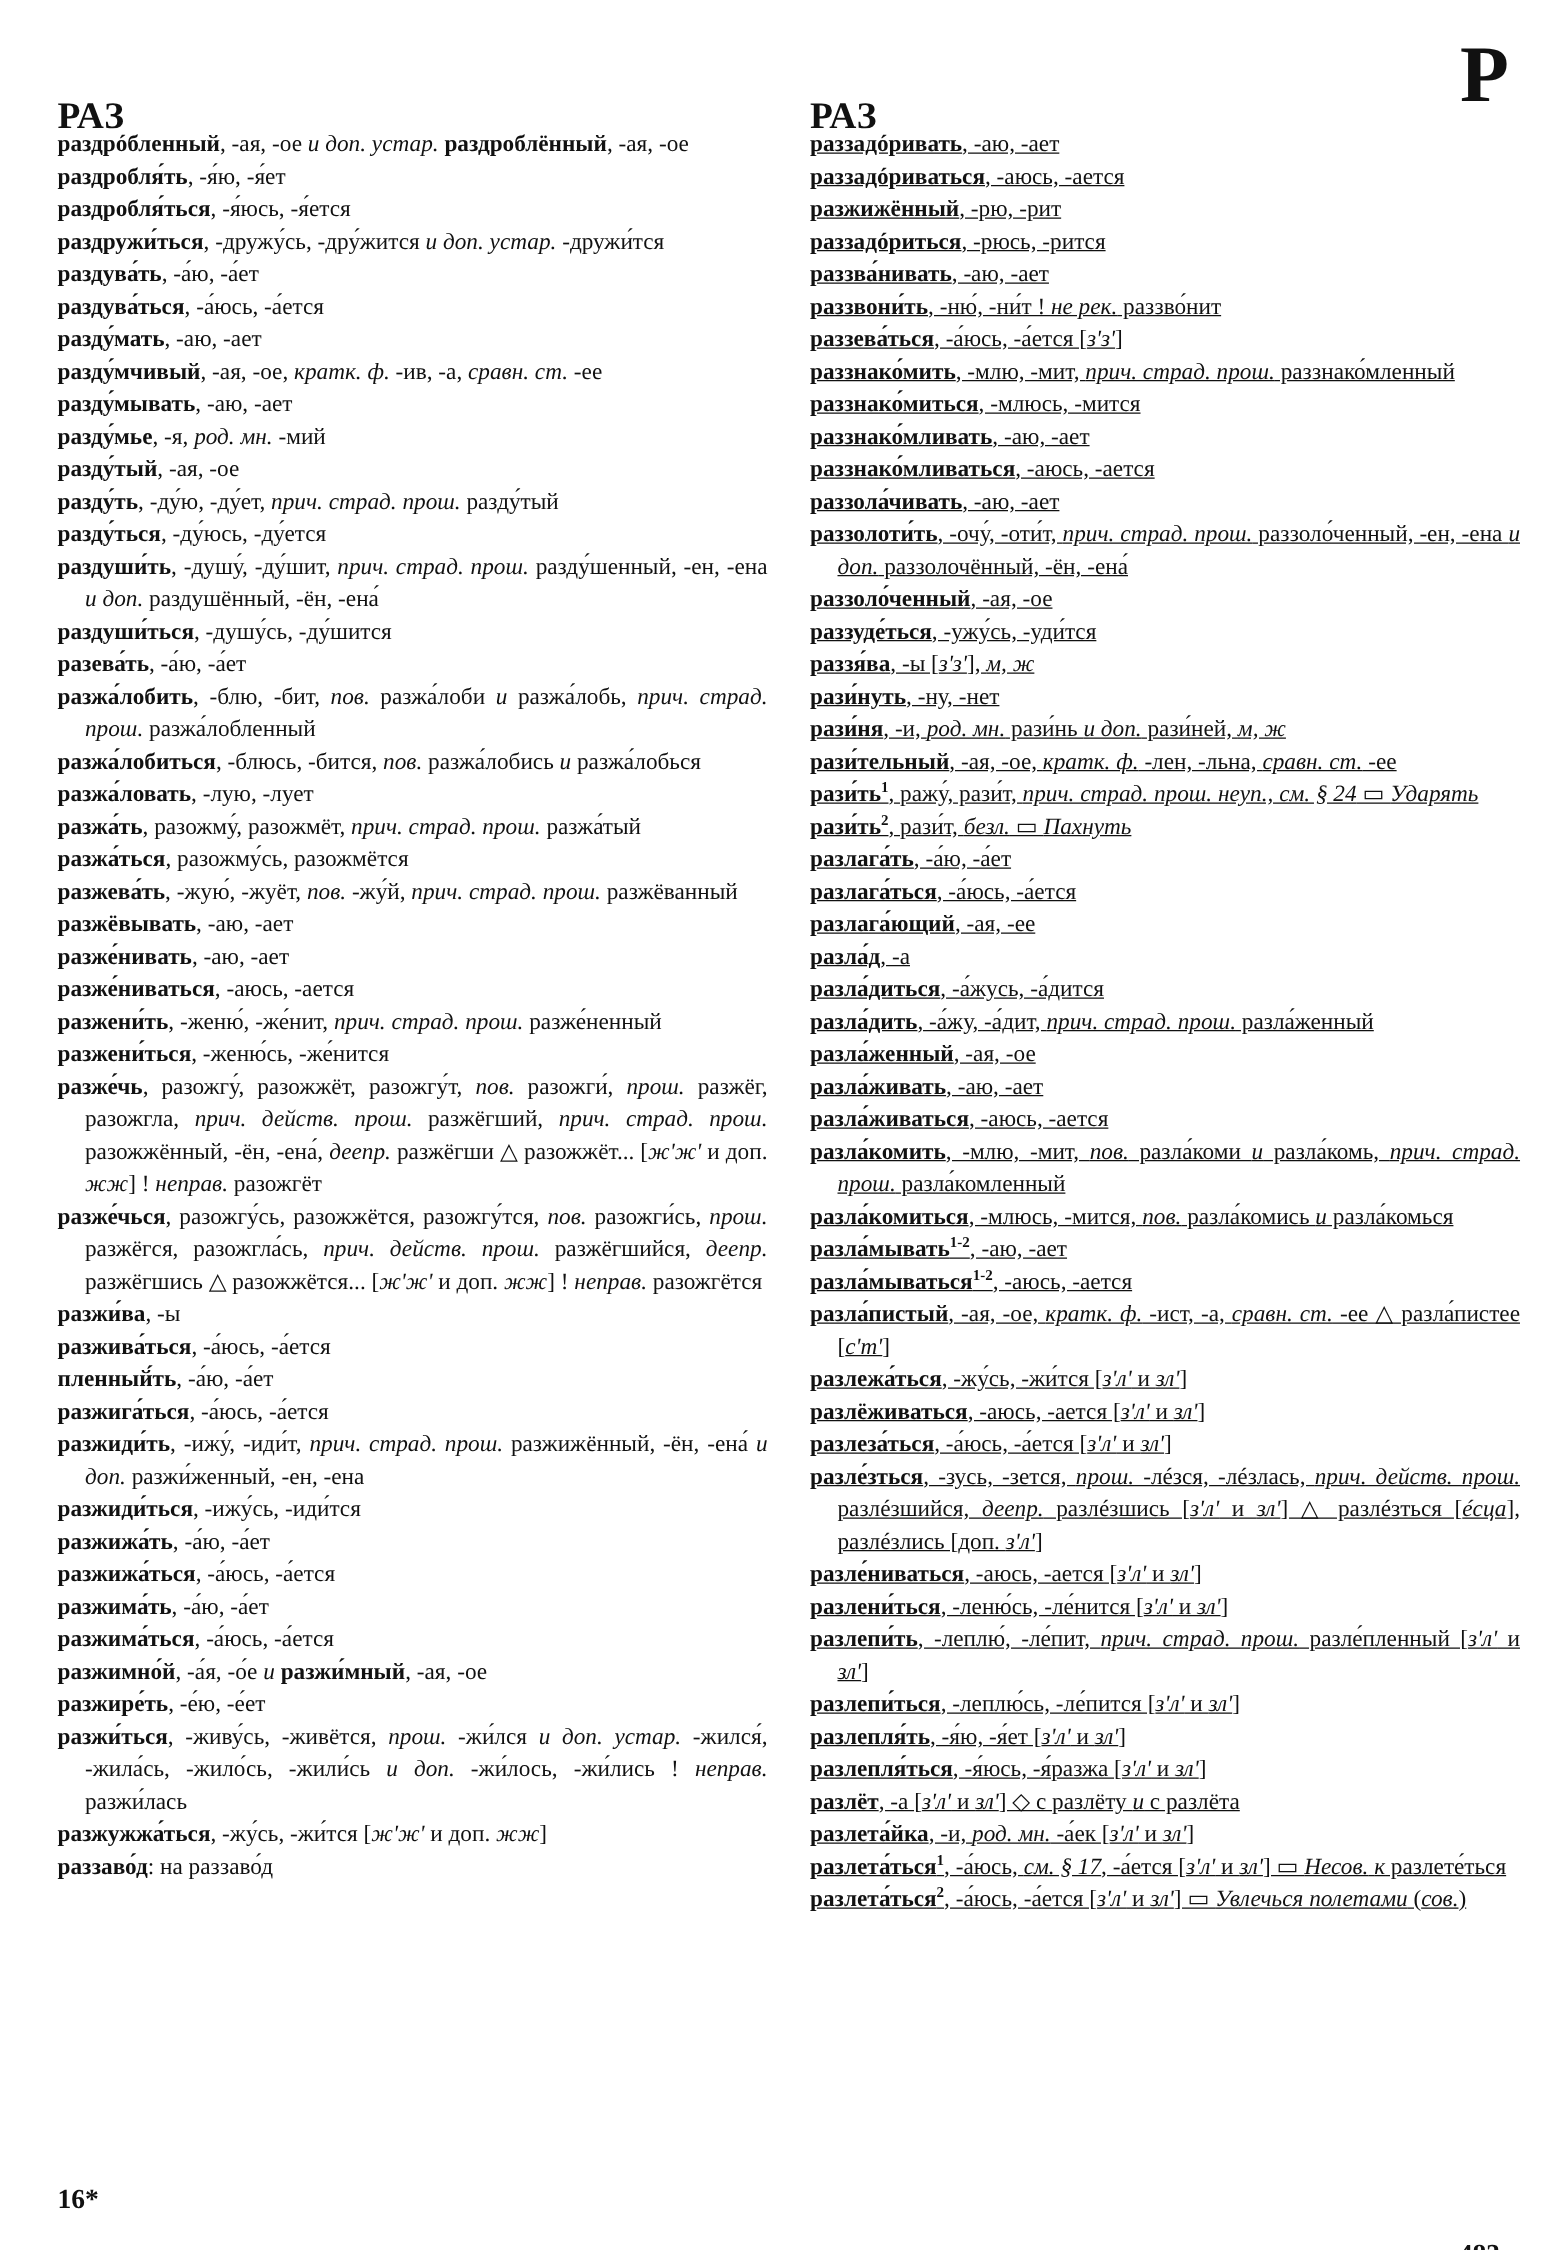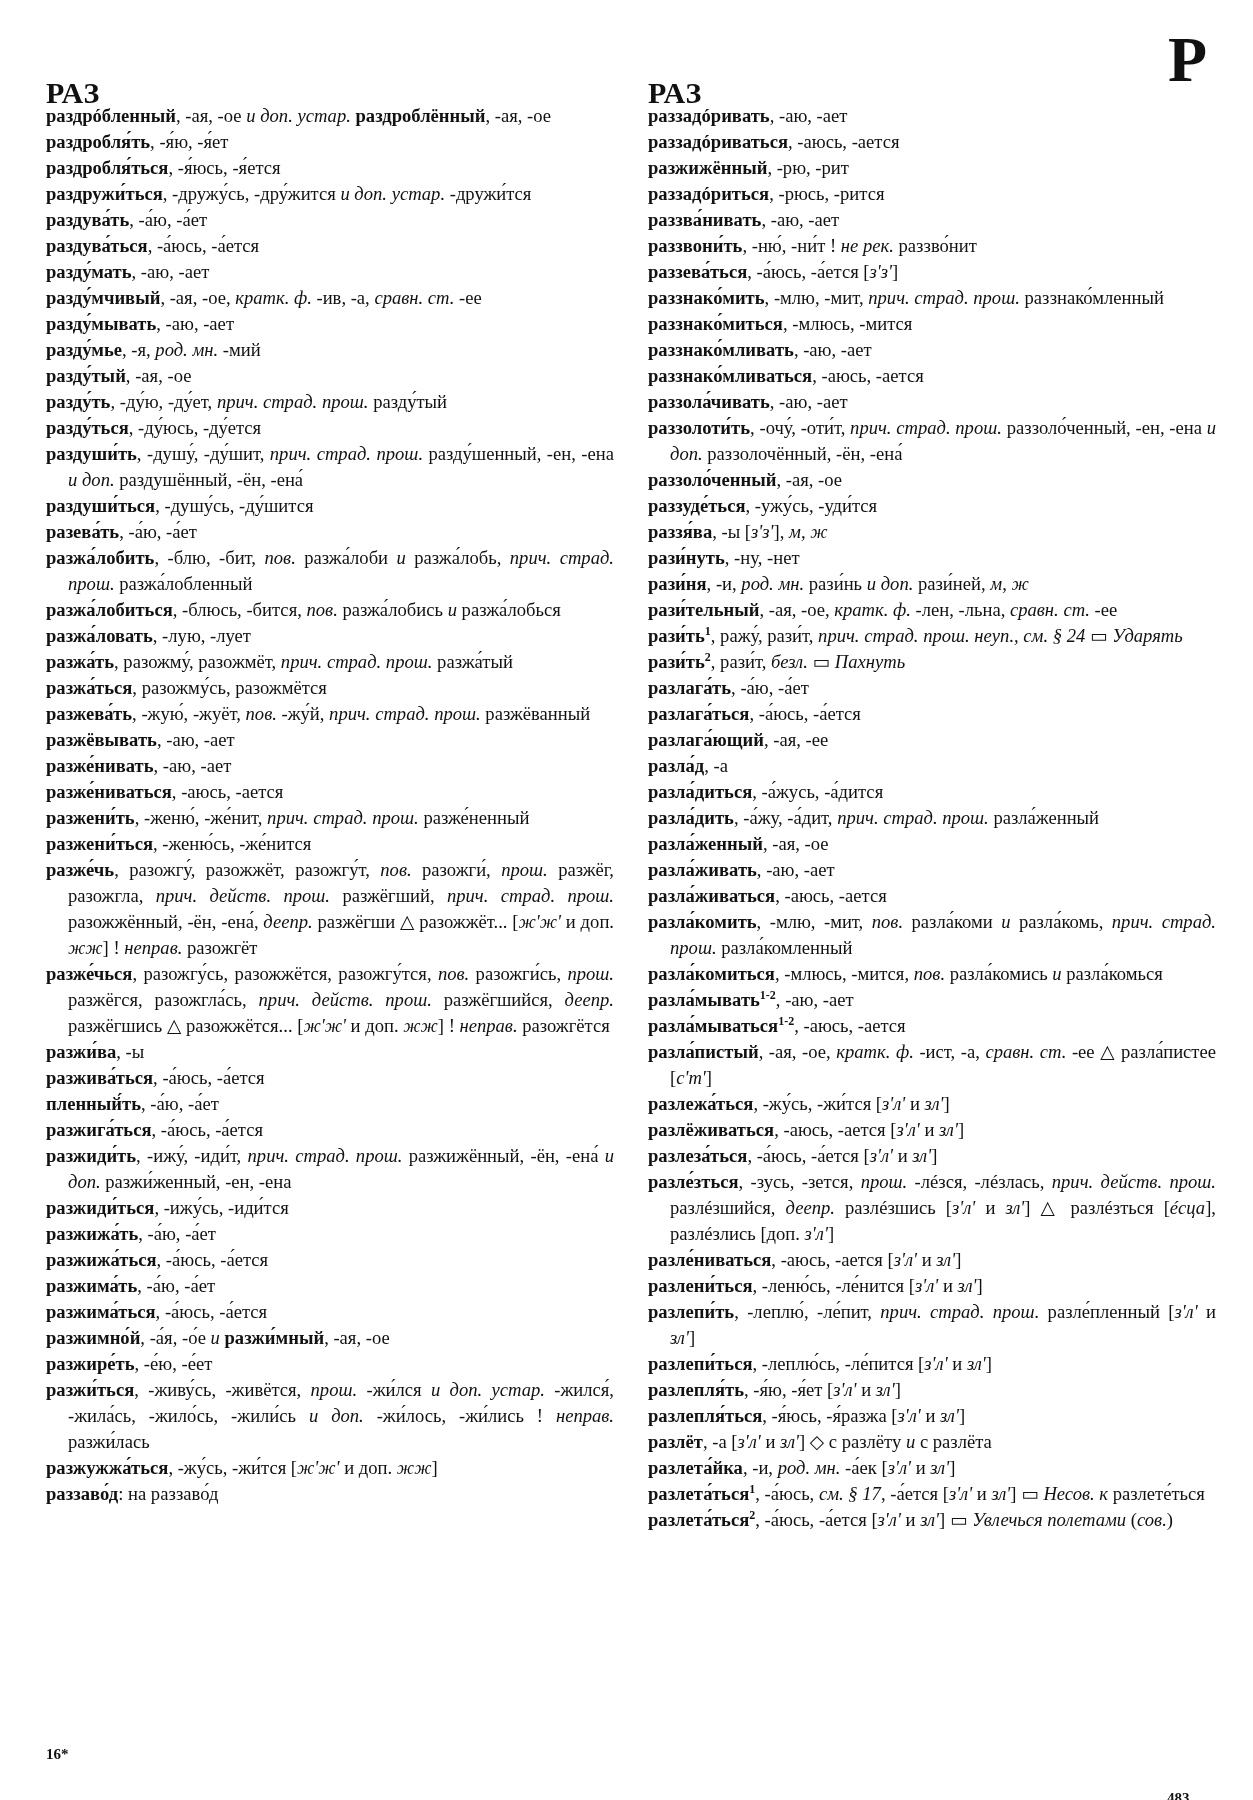--- a/index.html
+++ b/index.html
@@ -4,26 +4,26 @@
 <style>
   html, body { margin:0; padding:0; background:#fff; }
   body { width:1253px; height:1800px; position:relative; overflow:hidden;
          font-family:"Liberation Serif","DejaVu Serif",serif; color:#111; }
   .runhead { position:absolute; top:44px; font-weight:bold; font-size:30px; letter-spacing:1px;margin-top:32px; }
   .runhead.left { left:46px; }
   .runhead.right { left:648px; }
   .letter { position:absolute; top:28px; left:1168px; font-weight:bold; font-size:64px; line-height:1; }
   .col { position:absolute; top:103px; width:568px; font-size:18.6px; line-height:26px; text-align:justify; }
   .col.left { left:46px; }
-  .col.right { left:648px; width:568px; }
+  .col.right { left:648px; width:568px;text-decoration:underline; }
   .entry { padding-left:22px; text-indent:-22px; margin:0; }
   .b { font-weight:bold; }
   .i { font-style:italic; }
   .sup { font-size:12px; vertical-align:super; line-height:0; font-weight:bold; }
-  .folio { position:absolute; top:1746px; font-size:15px; font-weight:bold; }
+  .folio { position:absolute; top:1746px; font-size:22px; font-weight:bold; }
   .folio.left { left:46px; }
   .folio.right { left:1167px;margin-top:44px; }
 </style>
 </head>
 <body>
 
 <div class="runhead left">РАЗ</div>
 <div class="runhead right">РАЗ</div>
 <div class="letter">Р</div>
 

